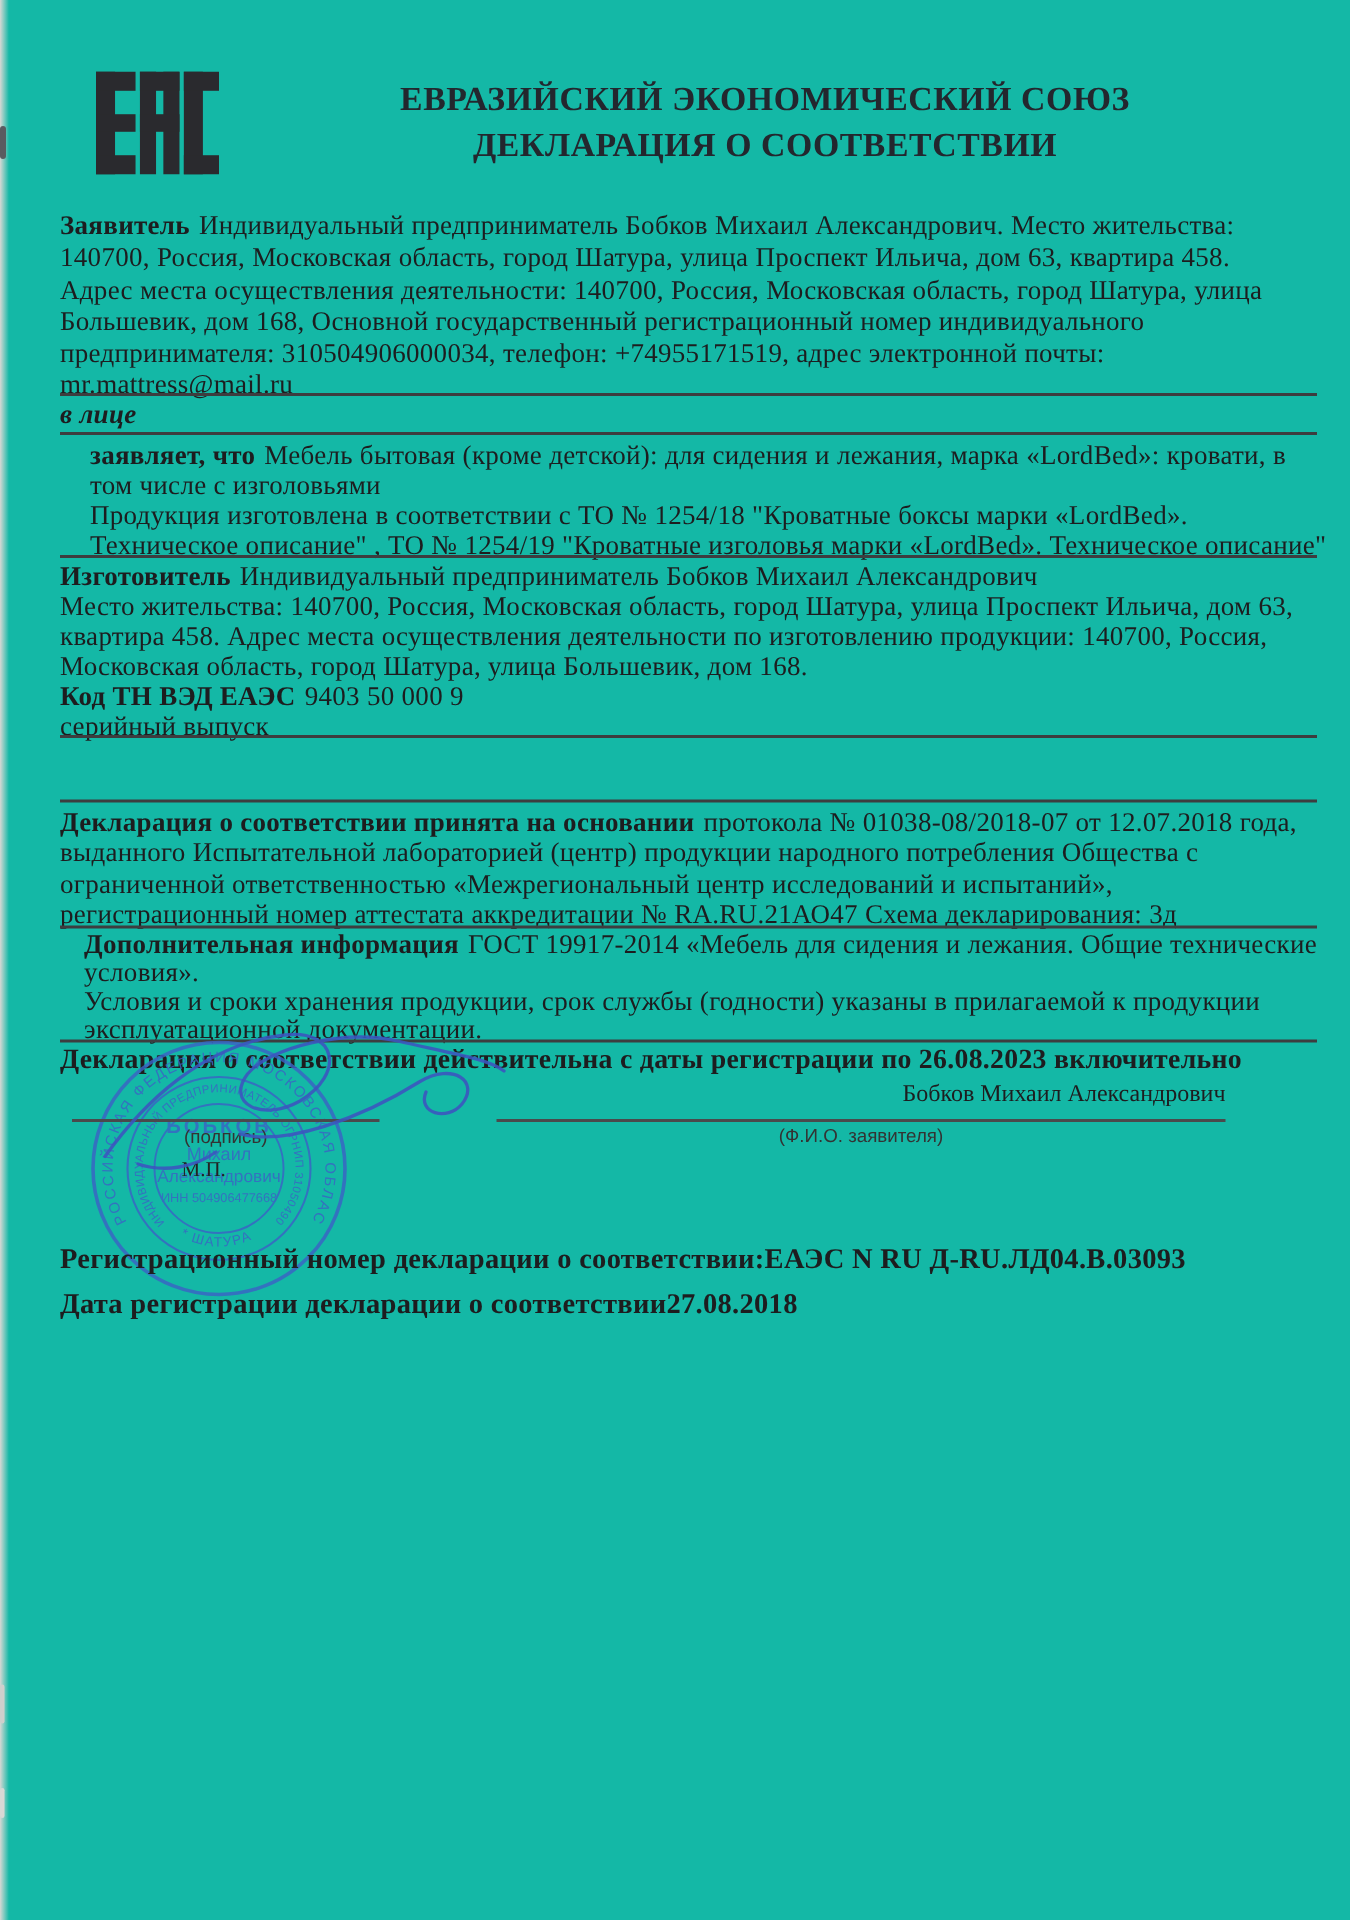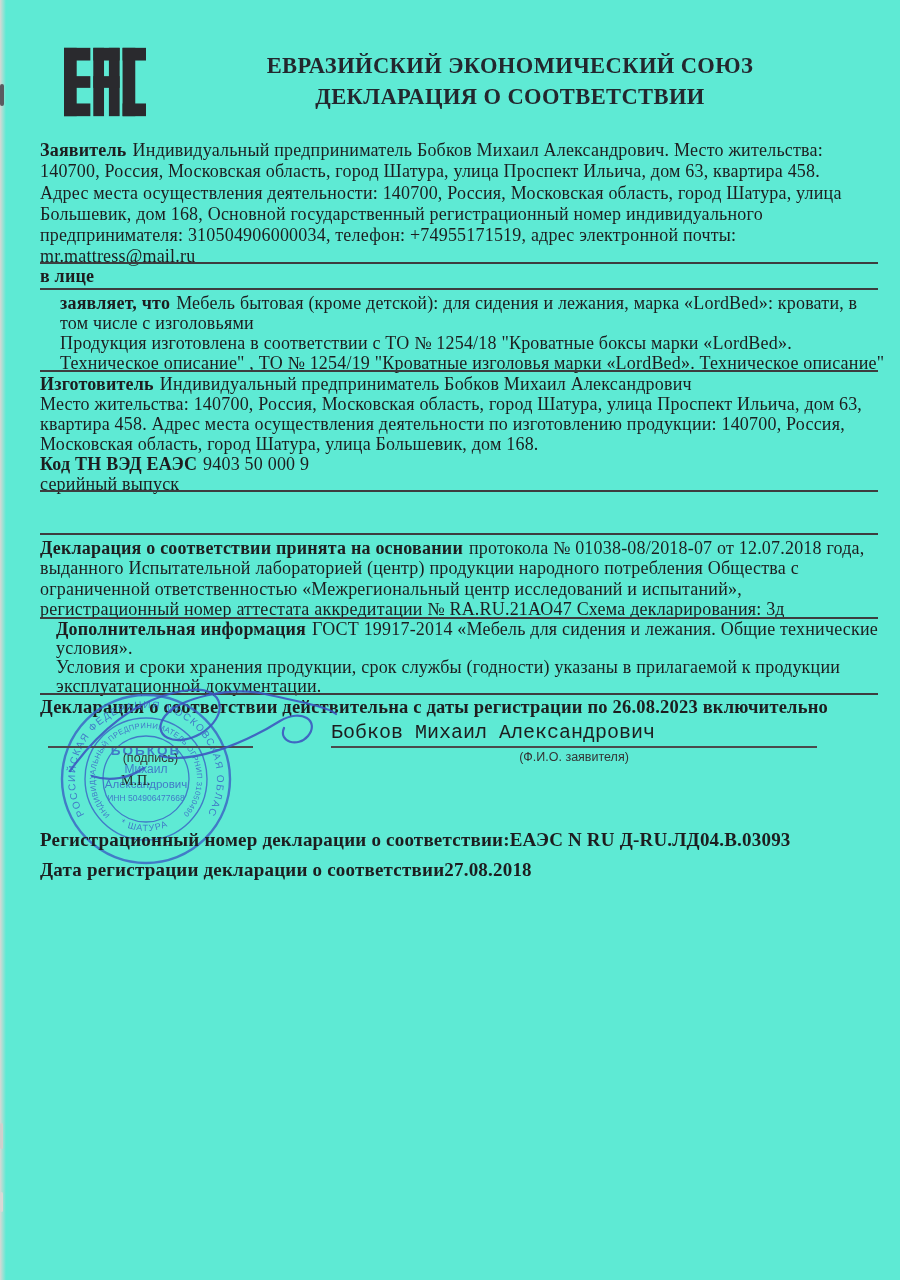--- a/index.html
+++ b/index.html
@@ -1,38 +1,38 @@
 <!DOCTYPE html>
 <html><head>
 <meta charset="utf-8">
 <style>
   html,body{margin:0;padding:0;background:#e9e9e7;}
   .page{
     position:relative;width:900px;height:1280px;margin:0 auto;
-    background:#5eead4;overflow:hidden;
+    background:#14b8a6;overflow:hidden;
     font-family:"Liberation Serif", serif;color:#1d1d1f;
   }
   .edge-strip{position:absolute;left:0;top:0;width:6px;height:100%;
     background:linear-gradient(90deg,#d8d8d4,rgba(255,255,255,0));}
   .blob{position:absolute;border-radius:2px;}
   .title{
     position:absolute;left:150px;top:50px;width:720px;text-align:center;
     font-weight:bold;font-size:22.5px;line-height:31px;letter-spacing:0.4px;color:#23272e;
   }
   .para{position:absolute;left:40px;width:845px;font-size:18px;letter-spacing:0.2px;}
   .ln{white-space:nowrap;}
   .b{font-weight:bold;}
   .b.sp{margin-right:6px;}
   .rule{position:absolute;left:40px;width:838px;height:2px;background:#3d3d3f;}
   .sigline{position:absolute;height:2px;background:#4a4a4c;}
   .caption{
     position:absolute;font-family:"Liberation Sans", sans-serif;
     font-size:12.5px;color:#333;text-align:center;
   }
-  .fio-name{position:absolute;left:331px;top:721px;width:486px;text-align:left;font-size:20px;font-family:Liberation Mono, monospace;}
+  .fio-name{position:absolute;left:331px;top:721px;width:486px;text-align:right;font-size:16px;}
   .mp{position:absolute;left:121px;top:773px;font-size:14px;color:#222;}
   .stamp{position:absolute;left:58px;top:691px;opacity:0.82;}
   .signature{position:absolute;left:40px;top:676px;opacity:0.88;}
   .eac{position:absolute;left:64px;top:46px;}
 </style>
 </head>
 <body>
 
 <div class="page">
 
@@ -65,21 +65,21 @@
   <div class="para" style="top:140px;line-height:21.3px;">
     <div class="ln"><span class="b sp">Заявитель</span><span>Индивидуальный предприниматель Бобков Михаил Александрович. Место жительства:</span></div>
     <div class="ln">140700, Россия, Московская область, город Шатура, улица Проспект Ильича, дом 63, квартира 458.</div>
     <div class="ln">Адрес места осуществления деятельности: 140700, Россия, Московская область, город Шатура, улица</div>
     <div class="ln">Большевик, дом 168, Основной государственный регистрационный номер индивидуального</div>
     <div class="ln">предпринимателя: 310504906000034, телефон: +74955171519, адрес электронной почты:</div>
     <div class="ln">mr.mattress@mail.ru</div>
   </div>
   <div class="rule" style="top:262px;"></div>
 
-  <div class="para b" style="top:266px;">в лице</div>
+  <div class="para b" style="top:266px;font-style:italic;">в лице</div>
   <div class="rule" style="top:288px;"></div>
 
   <div class="para" style="top:293px;line-height:20px;margin-left:20px;">
     <div class="ln"><span class="b sp">заявляет, что</span><span>Мебель бытовая (кроме детской): для сидения и лежания, марка «LordBed»: кровати, в</span></div>
     <div class="ln">том числе с изголовьями</div>
     <div class="ln">Продукция изготовлена в соответствии с ТО № 1254/18 "Кроватные боксы марки «LordBed».</div>
     <div class="ln">Техническое описание" , ТО № 1254/19 "Кроватные изголовья марки «LordBed». Техническое описание"</div>
   </div>
   <div class="rule" style="top:370px;"></div>
 

